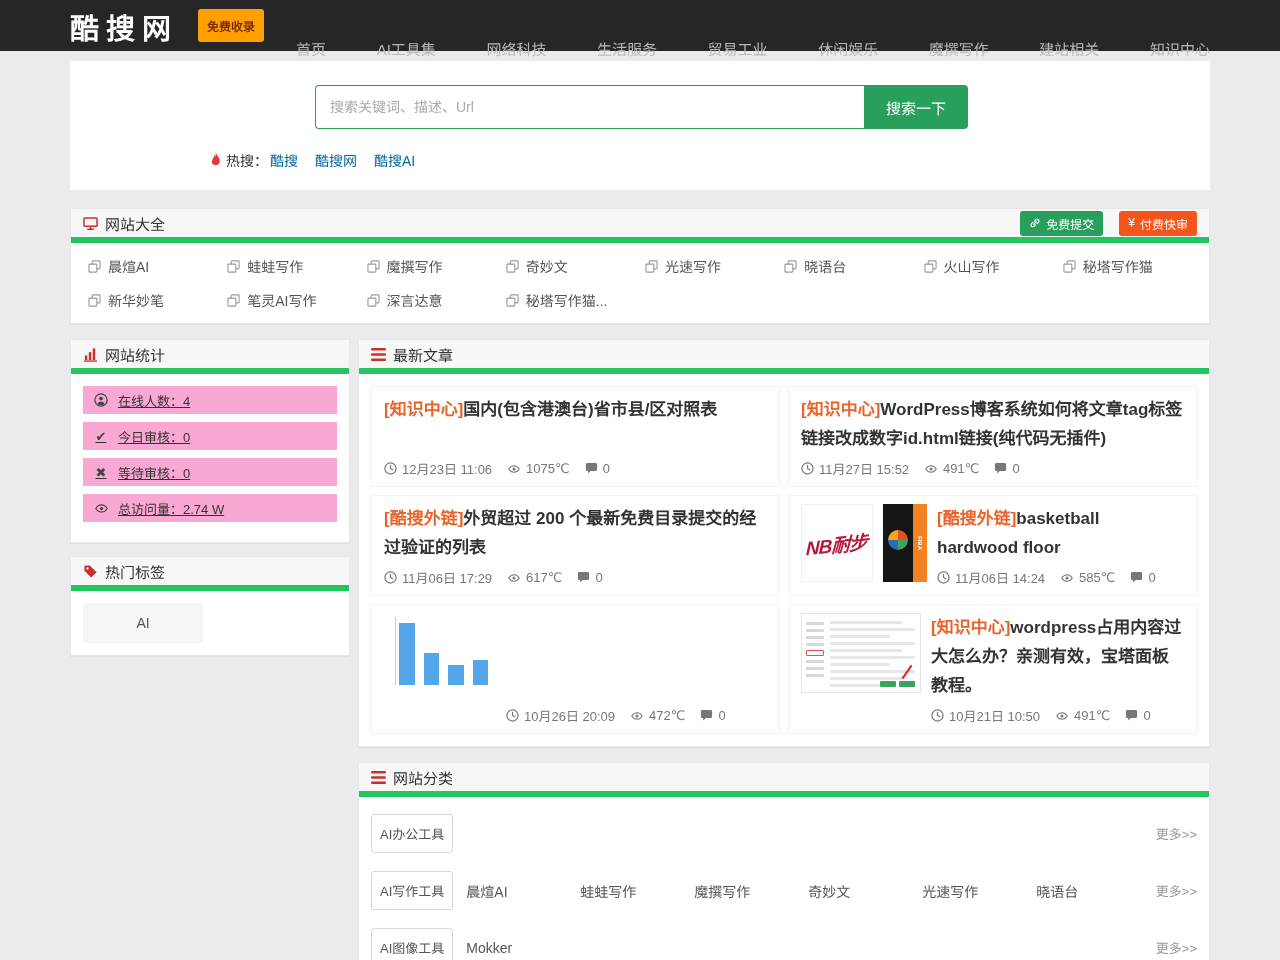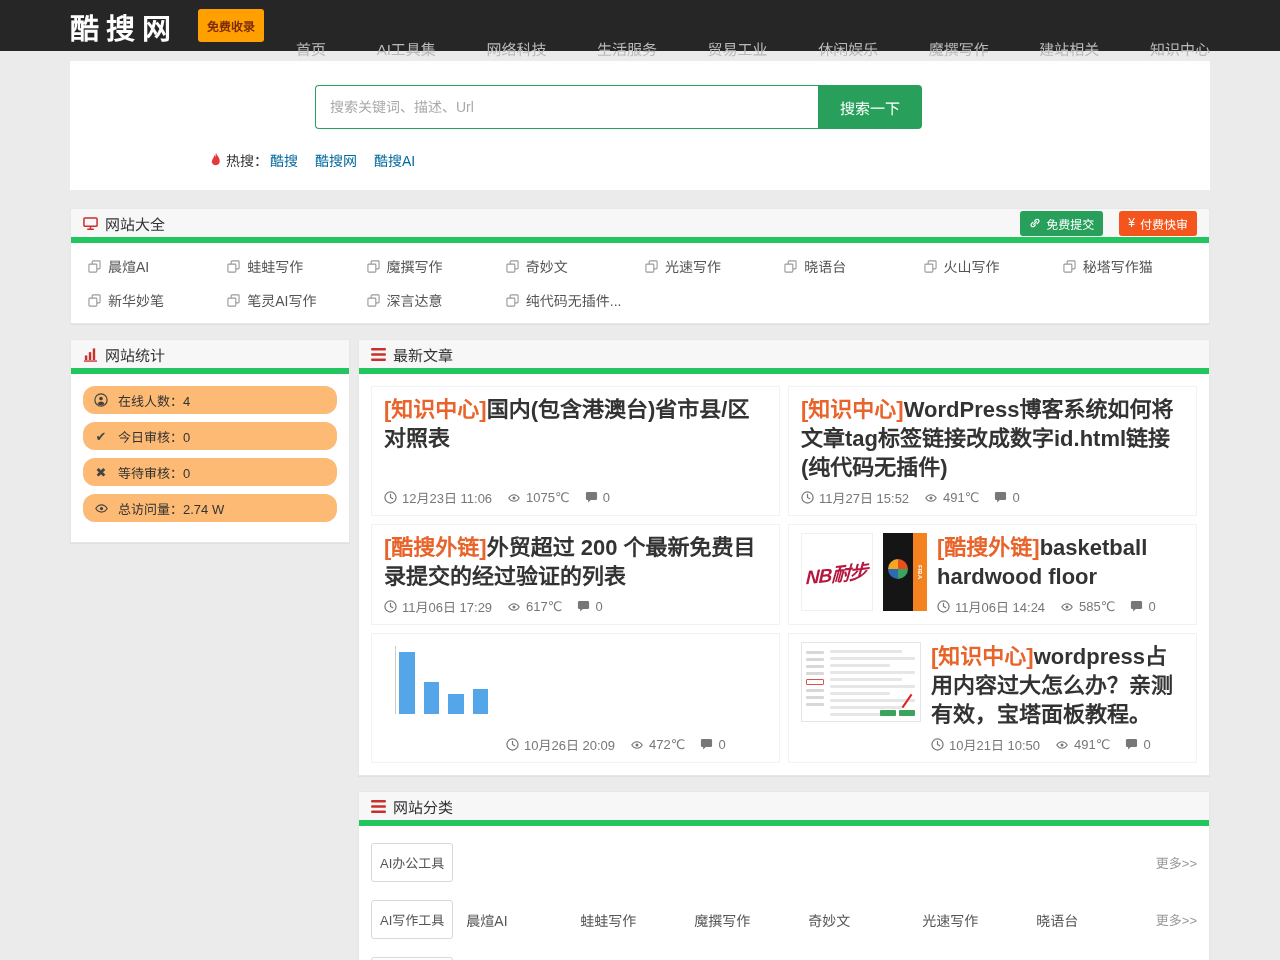--- a/index.html
+++ b/index.html
@@ -17,21 +17,21 @@
   .navbar .container { display:flex; align-items:center; height:100%; }
   .logo { font-family:"Liberation Serif","DejaVu Serif",serif; font-weight:700;
           font-size:29px; color:#fff; letter-spacing:7px; white-space:nowrap; }
   .badge { background:#ffa000; color:#7d2b08; font-size:12px; font-weight:700;
            padding:8px 9px; border-radius:3px; margin-left:20px; white-space:nowrap; }
   .nav-menu { flex:1; display:flex; justify-content:space-between; margin-left:32px; }
   .nav-item { color:#b9b9b9; font-size:15px; white-space:nowrap;margin-top:46px; }
 
   
   .search-card { background:#fff; margin-top:10px; padding:24px 0 20px; }
-  .search-row { display:flex; width:607px; margin-left:245px; }
+  .search-row { display:flex; width:653px; margin-left:245px; }
   .search-input { flex:1; height:44px; border:1px solid #28a05c; border-right:none;
                   border-radius:4px 0 0 4px; padding:0 14px; font-size:14px; color:#333;
                   outline:none; font-family:inherit; }
   .search-input::placeholder { color:#a9a9a9; }
   .search-btn { width:104px; height:44px; border:none; background:#28a05c; color:#fff;
                 font-size:15px; border-radius:0 4px 4px 0; cursor:pointer; font-family:inherit; }
   .hot-row { margin:21px 0 0 140px; font-size:14px; display:flex; align-items:center; }
   .fire { color:#e4393c; margin-right:4px; display:inline-flex; }
   .hot-link { margin-left:17px; color:#0369a1; }
   .hot-label { color:#333; }
@@ -54,39 +54,39 @@
           padding-left:5px; white-space:nowrap; overflow:hidden; }
   .site svg { color:#9a9a9a; flex:none; }
 
   
   .cols { display:flex; gap:8px; margin-top:15px; align-items:flex-start; }
   .sidebar { width:280px; flex:none; }
   .main { flex:1; min-width:0; }
 
   
   .stats-body { padding:12px; }
-  .stat-row { display:flex; align-items:center; height:28px; background:#fdba74; border-radius:12px;
-              padding:0 10px; margin-bottom:8px; font-size:13px; color:#333; gap:9px; }
+  .stat-row { display:flex; align-items:center; height:28px; background:#f9a8d4; border-radius:0;
+              padding:0 10px; margin-bottom:8px; font-size:13px; color:#333; gap:9px;text-decoration:underline; }
   .stat-ic { width:16px; color:#444; display:inline-flex; justify-content:center;
              font-size:13px; font-weight:700; font-style:normal; }
   .submit-btn { display:flex; align-items:center; justify-content:center; gap:6px; height:28px;
                 background:#2196f3; border-radius:4px; color:#fff; font-size:13px; border:none;
                 width:100%; cursor:pointer; font-family:inherit; }
 
   
   .tags-card { margin-top:13px; }
   .tags-body { padding:12px; }
   .tag-item { width:120px; height:40px; background:#f5f5f5; color:#555; font-size:14px;
               display:flex; align-items:center; justify-content:center; border-radius:2px; }
 
   
   .articles { display:grid; grid-template-columns:1fr 1fr; gap:8px; padding:12px; }
   .article { border:1px solid #f2f2f2; padding:8px 12px; min-height:86px; display:flex; gap:10px; }
   .art-content { flex:1; min-width:0; display:flex; flex-direction:column; }
-  .art-title { font-size:22px; font-weight:700; line-height:29px; color:#333; }
+  .art-title { font-size:17px; font-weight:700; line-height:29px; color:#333; }
   .art-title .cat { color:#e8642a; }
   .art-meta { margin-top:auto; display:flex; align-items:center; font-size:13px; color:#777; padding-top:6px; }
   .mi { display:inline-flex; margin-right:5px; color:#777; }
   .mv { margin-right:15px; white-space:nowrap; }
 
   
   .thumb { flex:none; }
   .thumb-nb { width:72px; height:78px; background:#fff; border:1px solid #f0f0f0;
               display:flex; align-items:center; justify-content:center; overflow:hidden; }
   .nb-text { color:#b5173f; font-weight:700; font-style:italic; font-size:19px;
@@ -267,21 +267,21 @@
             <rect x="4.5" y="1" width="8.5" height="8.5" rx="1" fill="none" stroke="currentColor" stroke-width="1.2"></rect>
             <rect x="1" y="4.5" width="8.5" height="8.5" rx="1" fill="#fff" stroke="currentColor" stroke-width="1.2"></rect>
           </svg>
           <span>深言达意</span>
         </a>
       <a class="site">
           <svg width="13" height="13" viewBox="0 0 14 14">
             <rect x="4.5" y="1" width="8.5" height="8.5" rx="1" fill="none" stroke="currentColor" stroke-width="1.2"></rect>
             <rect x="1" y="4.5" width="8.5" height="8.5" rx="1" fill="#fff" stroke="currentColor" stroke-width="1.2"></rect>
           </svg>
-          <span>纯代码无插件...</span>
+          <span>秘塔写作猫...</span>
         </a>
     </div>
   </div>
 
   <div class="cols">
 
     <div class="sidebar">
       <div class="card">
         <div class="card-header">
           <span class="hicon">
@@ -318,20 +318,34 @@
               <svg width="15" height="13" viewBox="0 0 16 16">
                   <path d="M1 8s2.7-4.4 7-4.4S15 8 15 8s-2.7 4.4-7 4.4S1 8 1 8z" fill="none" stroke="currentColor" stroke-width="1.4"></path>
                   <circle cx="8" cy="8" r="2" fill="currentColor"></circle>
                 </svg>
             </span>
             <span>总访问量：2.74 W</span>
           </div>
         </div>
       </div>
 
+      <div class="card tags-card">
+        <div class="card-header">
+          <span class="hicon">
+            <svg width="15" height="15" viewBox="0 0 16 16">
+                <path d="M1.5 7.3V2.5a1 1 0 011-1h4.8l7.2 7.2-5.8 5.8-7.2-7.2z" fill="currentColor"></path>
+                <circle cx="4.7" cy="4.7" r="1.2" fill="#fff"></circle>
+              </svg>
+          </span>
+          <span>热门标签</span>
+        </div>
+        <div class="tags-body">
+          <a class="tag-item">AI</a>
+        </div>
+      </div>
     </div>
 
     <div class="main">
 
       <div class="card">
         <div class="card-header">
           <span class="hicon">
             <svg width="15" height="13" viewBox="0 0 16 14">
                 <rect width="16" height="2.6" rx="1" fill="currentColor"></rect>
                 <rect y="5.7" width="16" height="2.6" rx="1" fill="currentColor"></rect>

